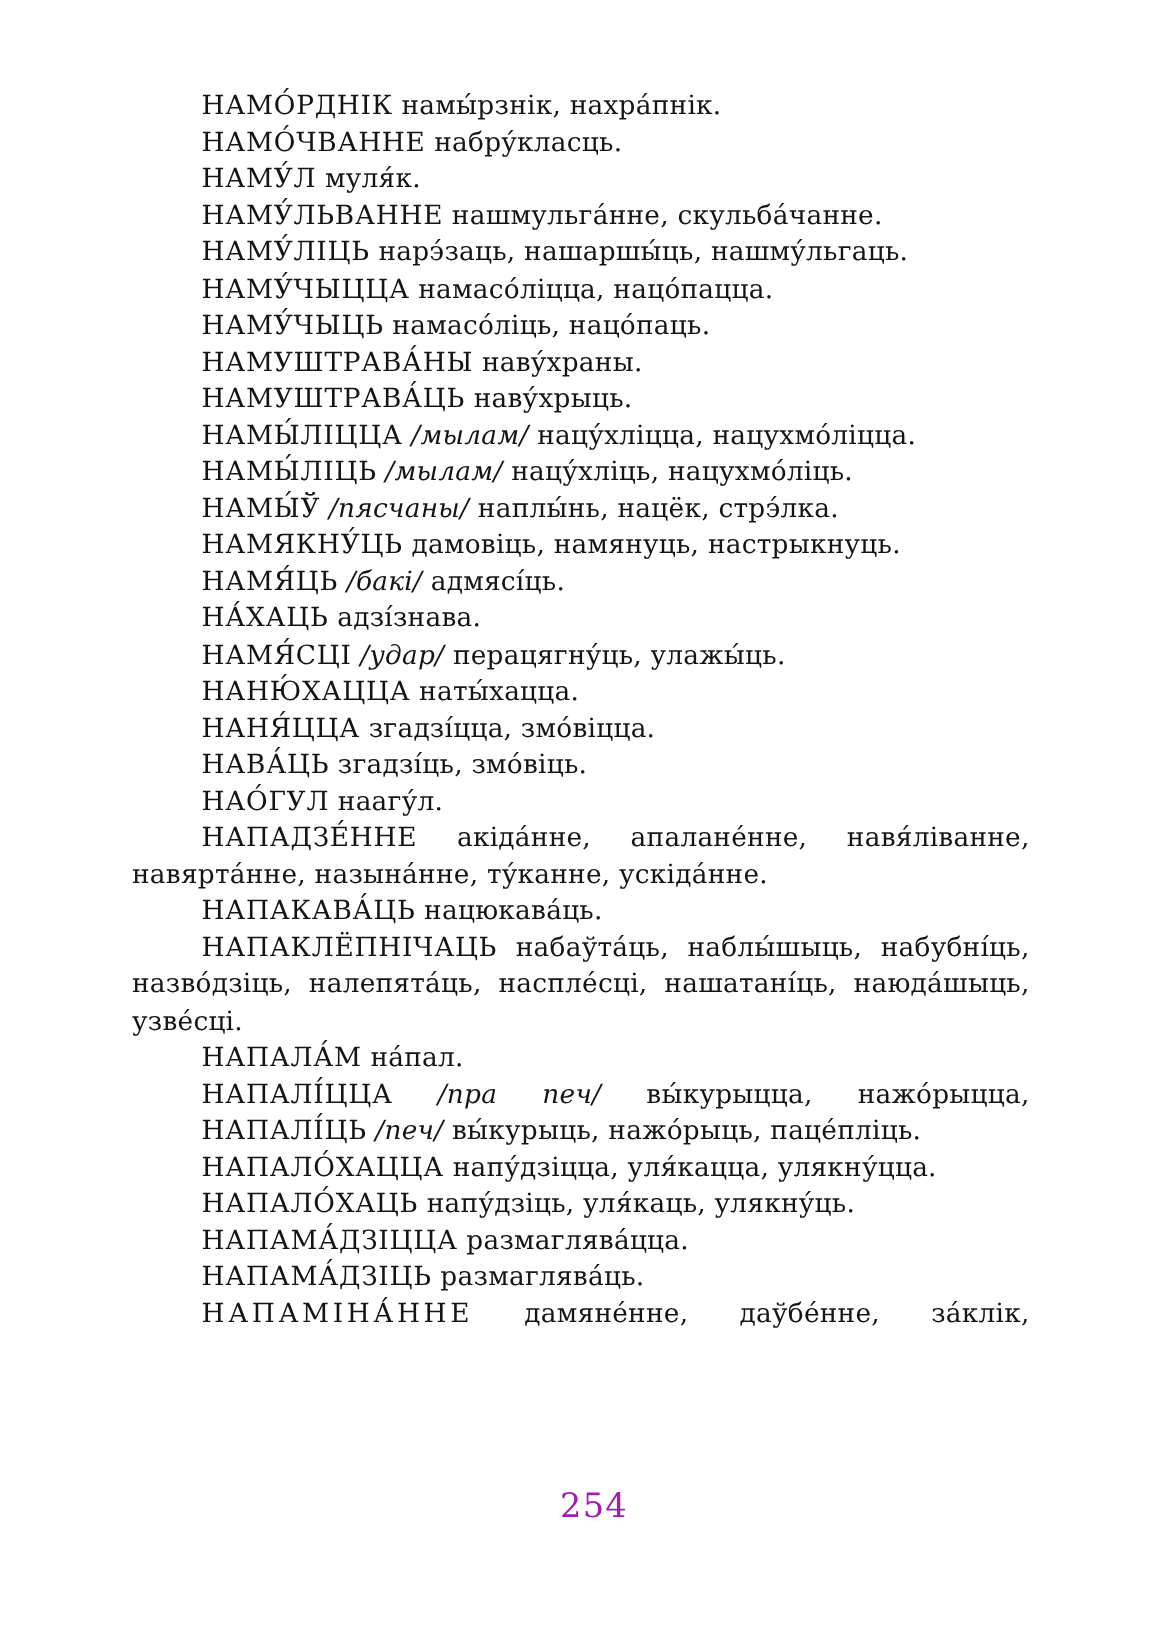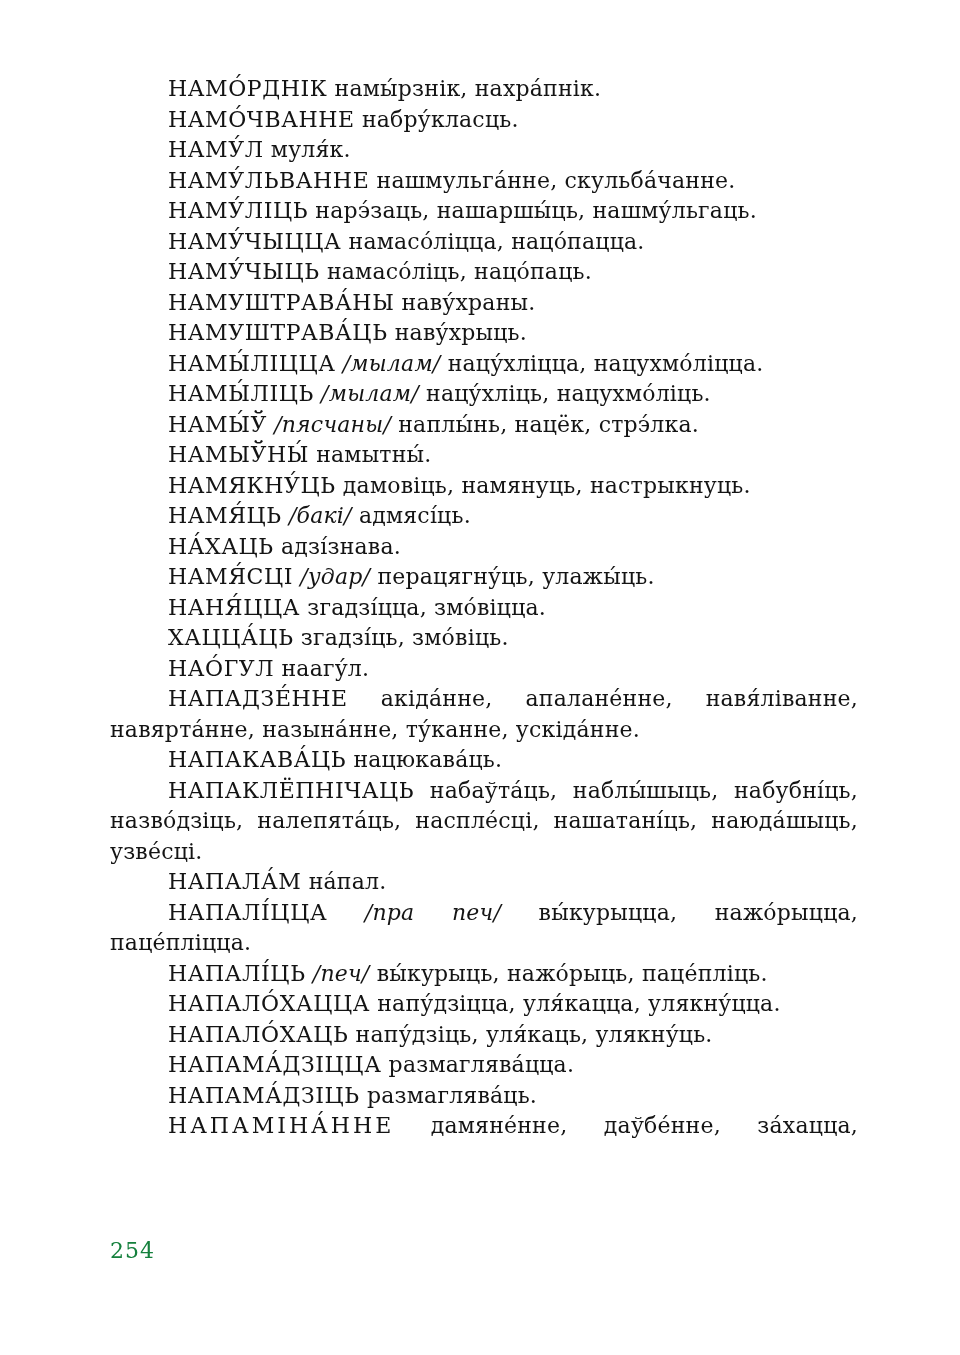--- a/index.html
+++ b/index.html
@@ -33,23 +33,24 @@
   
   .line.j { text-align: justify; text-align-last: justify; }
   .headword { letter-spacing: 0.6px; }
   .line.ls .headword { letter-spacing: 3px; }
   .ital { font-style: italic; }
   .page-number {
     position: absolute;
     left: 110px;
     top: 1238px;
     width: 770px;
-    font-size: 22px;
+    text-align: center;
+    font-size: 28px;
     letter-spacing: 1px;
-    color: #15803d;
+    color: #a21caf;
   }
 </style>
 </head>
 <body>
 
 <div class="scan-page">
   <main class="text-block">
       <div class="entry">
         <div class="line first"><span class="headword">НАМО́РДНІК</span><span class="def"> намы́рзнік, нахра́пнік.</span></div>
       </div>
@@ -80,39 +81,39 @@
       <div class="entry">
         <div class="line first"><span class="headword">НАМЫ́ЛІЦЦА</span><span class="def"> </span><span class="ital">/мылам/</span><span class="def"> нацу́хліцца, нацухмо́ліцца.</span></div>
       </div>
       <div class="entry">
         <div class="line first"><span class="headword">НАМЫ́ЛІЦЬ</span><span class="def"> </span><span class="ital">/мылам/</span><span class="def"> нацу́хліць, нацухмо́ліць.</span></div>
       </div>
       <div class="entry">
         <div class="line first"><span class="headword">НАМЫ́Ў</span><span class="def"> </span><span class="ital">/пясчаны/</span><span class="def"> наплы́нь, нацёк, стрэ́лка.</span></div>
       </div>
       <div class="entry">
-        <div class="line first"><span class="headword">НАМЫЎНЫ́</span><span class="def"> намытны́.</span></div>
-      </div>
-      <div class="entry">
         <div class="line first"><span class="headword">НАМЯКНУ́ЦЬ</span><span class="def"> дамовіць, намянуць, настрыкнуць.</span></div>
       </div>
       <div class="entry">
         <div class="line first"><span class="headword">НАМЯ́ЦЬ</span><span class="def"> </span><span class="ital">/бакі/</span><span class="def"> адмясі́ць.</span></div>
       </div>
       <div class="entry">
         <div class="line first"><span class="headword">НА́ХАЦЬ</span><span class="def"> адзі́знава.</span></div>
       </div>
       <div class="entry">
         <div class="line first"><span class="headword">НАМЯ́СЦІ</span><span class="def"> </span><span class="ital">/удар/</span><span class="def"> перацягну́ць, улажы́ць.</span></div>
       </div>
       <div class="entry">
+        <div class="line first"><span class="headword">НАНЮ́ХАЦЦА</span><span class="def"> наты́хацца.</span></div>
+      </div>
+      <div class="entry">
         <div class="line first"><span class="headword">НАНЯ́ЦЦА</span><span class="def"> згадзі́цца, змо́віцца.</span></div>
       </div>
       <div class="entry">
-        <div class="line first"><span class="headword">ХАЦЦА́ЦЬ</span><span class="def"> згадзі́ць, змо́віць.</span></div>
+        <div class="line first"><span class="headword">НАВА́ЦЬ</span><span class="def"> згадзі́ць, змо́віць.</span></div>
       </div>
       <div class="entry">
         <div class="line first"><span class="headword">НАО́ГУЛ</span><span class="def"> наагу́л.</span></div>
       </div>
       <div class="entry">
         <div class="line first j"><span class="headword">НАПАДЗЕ́ННЕ</span><span class="def"> акіда́нне, апалане́нне, навя́ліванне,</span></div>
         <div class="line"><span class="def">навярта́нне, назына́нне, ту́канне, ускіда́нне.</span></div>
       </div>
       <div class="entry">
         <div class="line first"><span class="headword">НАПАКАВА́ЦЬ</span><span class="def"> нацюкава́ць.</span></div>
@@ -120,35 +121,34 @@
       <div class="entry">
         <div class="line first j"><span class="headword">НАПАКЛЁПНІЧАЦЬ</span><span class="def"> набаўта́ць, наблы́шыць, набубні́ць,</span></div>
         <div class="line j"><span class="def">назво́дзіць, налепята́ць, наспле́сці, нашатані́ць, наюда́шыць,</span></div>
         <div class="line"><span class="def">узве́сці.</span></div>
       </div>
       <div class="entry">
         <div class="line first"><span class="headword">НАПАЛА́М</span><span class="def"> на́пал.</span></div>
       </div>
       <div class="entry">
         <div class="line first j"><span class="headword">НАПАЛІ́ЦЦА</span><span class="def"> </span><span class="ital">/пра печ/</span><span class="def"> вы́курыцца, нажо́рыцца,</span></div>
-        <div class="line"><span class="def">паце́пліцца.</span></div>
       </div>
       <div class="entry">
         <div class="line first"><span class="headword">НАПАЛІ́ЦЬ</span><span class="def"> </span><span class="ital">/печ/</span><span class="def"> вы́курыць, нажо́рыць, паце́пліць.</span></div>
       </div>
       <div class="entry">
         <div class="line first"><span class="headword">НАПАЛО́ХАЦЦА</span><span class="def"> напу́дзіцца, уля́кацца, улякну́цца.</span></div>
       </div>
       <div class="entry">
         <div class="line first"><span class="headword">НАПАЛО́ХАЦЬ</span><span class="def"> напу́дзіць, уля́каць, улякну́ць.</span></div>
       </div>
       <div class="entry">
         <div class="line first"><span class="headword">НАПАМА́ДЗІЦЦА</span><span class="def"> размаглява́цца.</span></div>
       </div>
       <div class="entry">
         <div class="line first"><span class="headword">НАПАМА́ДЗІЦЬ</span><span class="def"> размаглява́ць.</span></div>
       </div>
       <div class="entry">
-        <div class="line first j ls"><span class="headword">НАПАМІНА́ННЕ</span><span class="def"> дамяне́нне, даўбе́нне, за́хацца,</span></div>
+        <div class="line first j ls"><span class="headword">НАПАМІНА́ННЕ</span><span class="def"> дамяне́нне, даўбе́нне, за́клік,</span></div>
       </div>
     </main>
   <div class="page-number">254</div>
 </div>
 
 </body></html>

